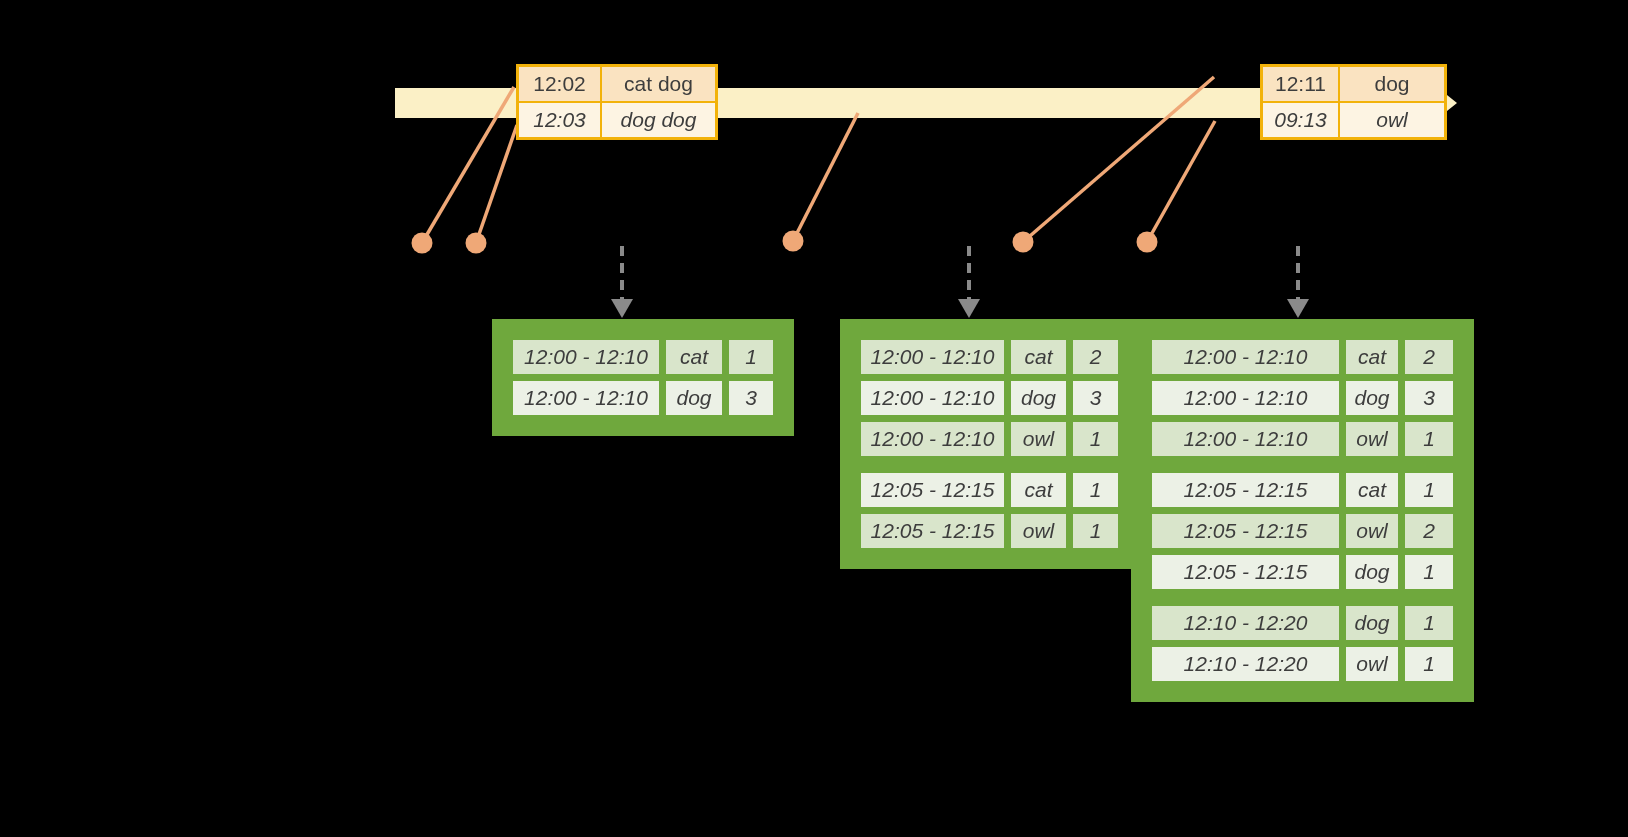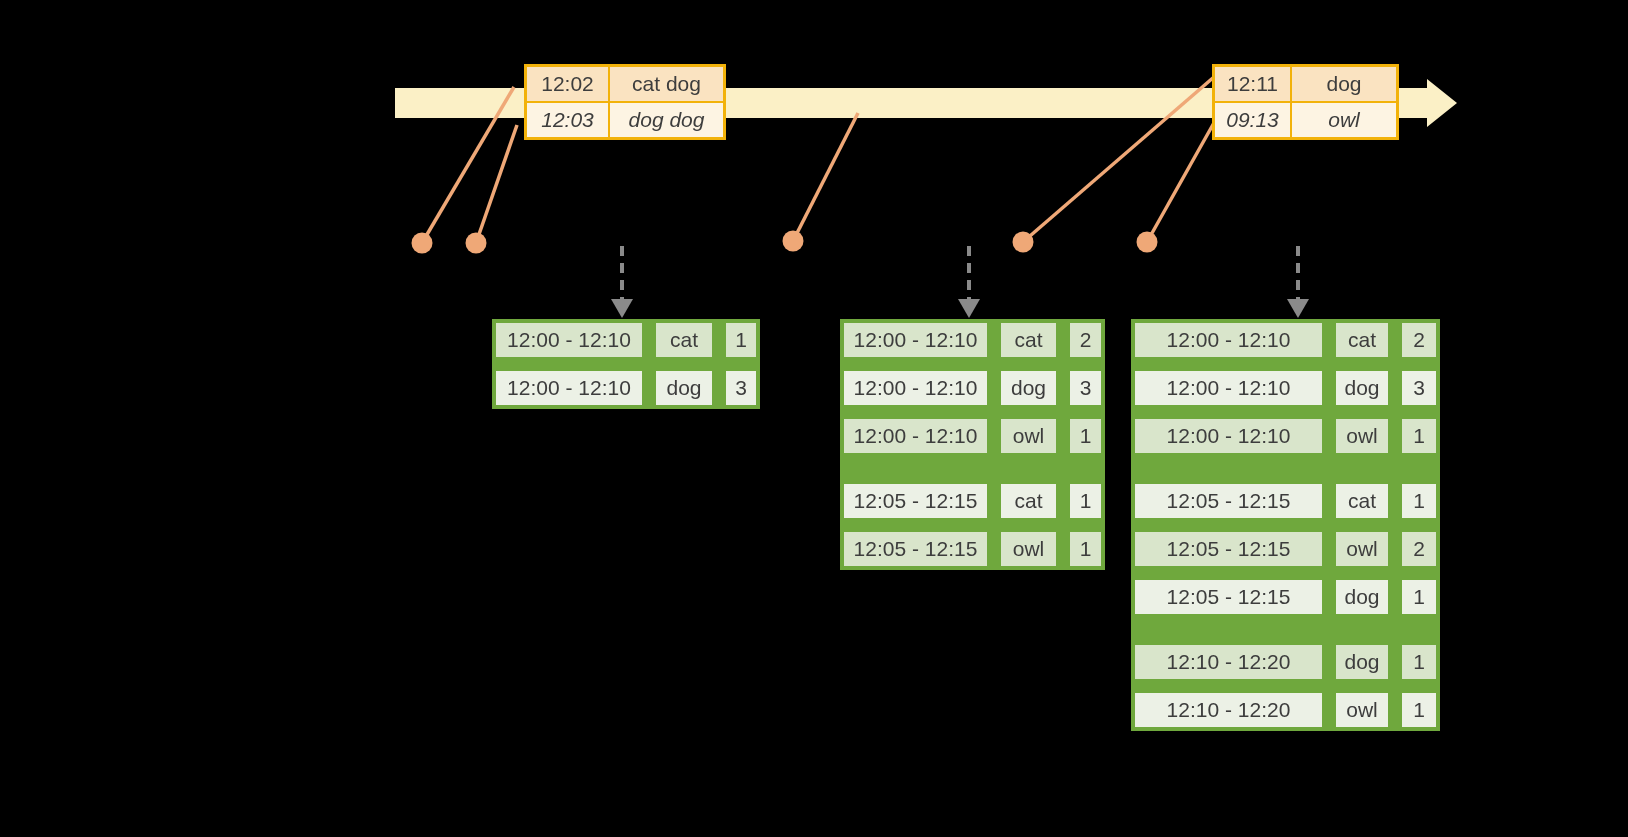--- a/index.html
+++ b/index.html
@@ -27,28 +27,28 @@
     border-top:24px solid transparent;border-bottom:24px solid transparent;
     border-left:30px solid var(--timeline-band);z-index:1;}
   
   .overlay{position:absolute;left:0;top:0;width:1628px;height:837px;z-index:2;pointer-events:none;}
   .cline{stroke:var(--marker);stroke-width:3.5;fill:none;}
   .cdot{fill:var(--marker);stroke:none;}
   .garrow{stroke:var(--arrow-gray);stroke-width:4;stroke-dasharray:10 7;fill:none;}
   .ghead{fill:var(--arrow-gray);stroke:none;}
   
   .etable{position:absolute;display:grid;gap:2px;padding:3px;background:var(--event-border);z-index:3;}
-  .et1{left:516px;top:64px;width:196px;grid-template-columns:81px 1fr;margin-left:8px;}
+  .et1{left:516px;top:64px;width:196px;grid-template-columns:81px 1fr;}
   .et2{left:858px;top:84px;width:211px;grid-template-columns:76px 1fr;}
-  .et3{left:1212px;top:64px;width:181px;grid-template-columns:75px 1fr;}
+  .et3{left:1260px;top:64px;width:181px;grid-template-columns:75px 1fr;}
   .ecell{height:34px;line-height:34px;text-align:center;font-size:21px;white-space:nowrap;}
   .ecell.dark{background:var(--event-row-dark);}
   .ecell.light{background:var(--event-row-light);font-style:italic;}
   
-  .rtable{position:absolute;display:grid;gap:14px;padding:4px;background:var(--result-border);z-index:3;}
+  .rtable{position:absolute;display:grid;gap:7px;padding:21px;background:var(--result-border);z-index:3;font-style:italic;}
   .rt1{left:492px;top:319px;width:260px;grid-template-columns:146px 56px 1fr;}
   .rt2{left:840px;top:319px;width:257px;grid-template-columns:143px 55px 1fr;}
   .rt3{left:1131px;top:319px;width:301px;grid-template-columns:187px 52px 1fr;}
   .rcell{height:34px;line-height:34px;text-align:center;font-size:21px;white-space:nowrap;}
   .rcell.dark{background:var(--result-row-dark);}
   .rcell.light{background:var(--result-row-light);}
   .gsep{grid-column:1 / -1;height:3px;background:var(--result-border);}
 </style>
 </head>
 <body>

